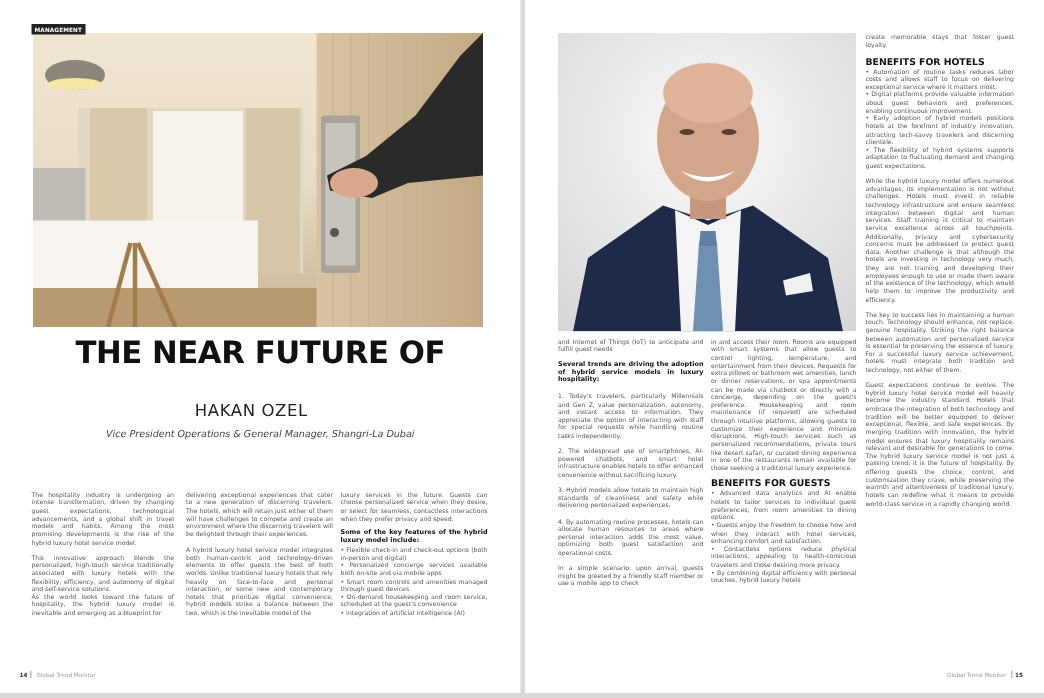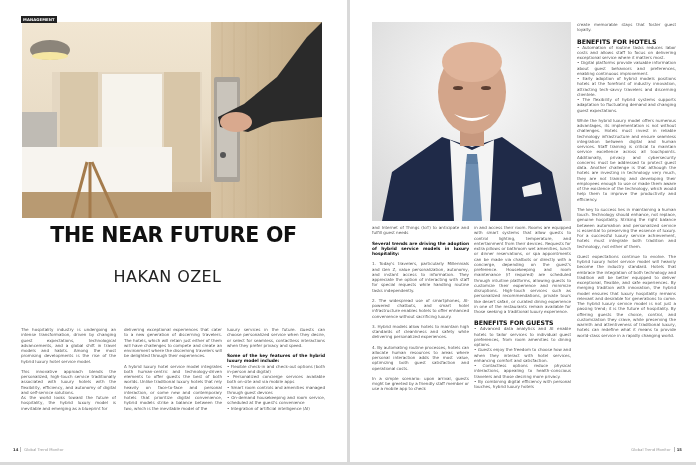--- a/index.html
+++ b/index.html
@@ -9,21 +9,21 @@
   .page.right{left:350px;width:346px;}
   .txt{position:absolute;font-size:4.1px;line-height:5.25px;color:#555;text-align:justify;font-family:"DejaVu Sans",sans-serif;}
   .txt p{margin:0 0 5px 0;}
   .txt .h{color:#111;font-weight:bold;font-size:4.3px;}
   .txt .sec{color:#111;font-weight:bold;font-size:6.2px;line-height:7px;margin:0;}
   .txt ul{list-style:none;margin:0;padding:0;}
   .txt li{margin:0;}
   .tag{position:absolute;left:21px;top:16px;background:#222;color:#fff;font-size:3.8px;font-weight:bold;padding:1px 2px;letter-spacing:0.1px;}
   .photo{position:absolute;overflow:hidden;}
   .title{position:absolute;left:0;width:347px;text-align:center;font-family:"DejaVu Sans",sans-serif;font-weight:bold;color:#111;font-size:20.5px;line-height:22px;letter-spacing:-0.3px;}
-  .author{position:absolute;left:0;width:335px;top:267px;text-align:center;font-size:16px;color:#222;letter-spacing:0.4px;}
+  .author{position:absolute;left:0;width:335px;top:267px;text-align:center;font-size:11px;color:#222;letter-spacing:0.4px;}
   .role{position:absolute;left:0;width:347px;top:285px;text-align:center;font-size:6.4px;color:#444;font-style:italic;}
   .footer{position:absolute;top:447px;font-size:3.8px;color:#999;}
   .pn{color:#333;font-weight:bold;border-right:1px solid #bbb;padding-right:2px;margin-right:3px;}
   .pn2{color:#333;font-weight:bold;border-left:1px solid #bbb;padding-left:2px;margin-left:3px;}
 </style>
 </head>
 <body>
 
 <div class="page left">
   <div class="photo" style="left:22px;top:22px;width:300px;height:196px;">
@@ -67,20 +67,21 @@
       <rect x="195" y="60" width="20" height="95" fill="#c9c4bb"></rect>
       <circle cx="201" cy="133" r="3" fill="#555"></circle>
       <path d="M300 0 L300 95 L250 100 L226 110 L198 105 L196 95 L222 82 L255 55 L285 15 Z" fill="#2a2a2a"></path>
       <ellipse cx="214" cy="100" rx="16" ry="10" fill="#d9a98e"></ellipse>
     </svg>
   </div>
   <div class="tag">MANAGEMENT</div>
 
   <div class="title" style="top:224px;">THE NEAR FUTURE OF</div>
   <div class="author">HAKAN OZEL</div>
+  <div class="role">Vice President Operations &amp; General Manager, Shangri-La Dubai</div>
 
   <div class="txt" style="left:21px;top:327px;width:95px;">
     <p>The hospitality industry is undergoing an intense transformation, driven by changing guest expectations, technological advancements, and a global shift in travel models and habits. Among the most promising developments is the rise of the hybrid luxury hotel service model.</p>
     <p style="margin-bottom:0">This innovative approach blends the personalized, high-touch service traditionally associated with luxury hotels with the flexibility, efficiency, and autonomy of digital and self-service solutions.</p>
     <p>As the world looks toward the future of hospitality, the hybrid luxury model is inevitable and emerging as a blueprint for</p>
   </div>
   <div class="txt" style="left:124px;top:327px;width:98px;">
     <p>delivering exceptional experiences that cater to a new generation of discerning travelers. The hotels, which will retain just either of them will have challenges to compete and create an environment where the discerning travelers will be delighted through their experiences.</p>
     <p>A hybrid luxury hotel service model integrates both human-centric and technology-driven elements to offer guests the best of both worlds. Unlike traditional luxury hotels that rely heavily on face-to-face and personal interaction, or some new and contemporary hotels that prioritize digital convenience, hybrid models strike a balance between the two, which is the inevitable model of the</p>
   </div>

